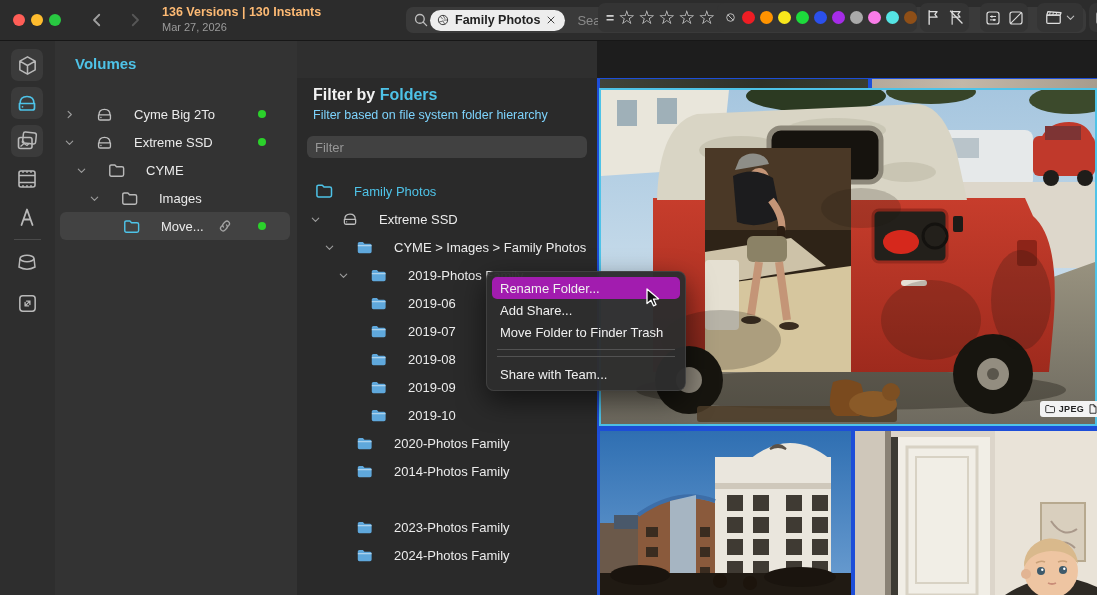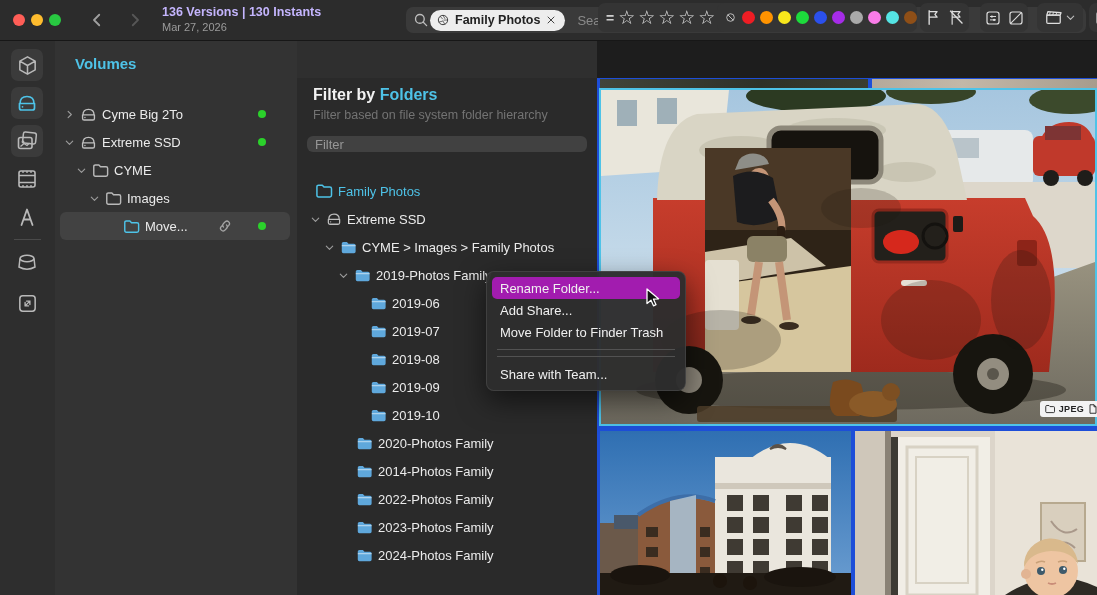--- a/index.html
+++ b/index.html
@@ -4,52 +4,52 @@
 <style>
   html,body{margin:0;padding:0;background:#000;}
   #app{position:relative;width:1097px;height:595px;overflow:hidden;background:#161616;
        font-family:"Liberation Sans", sans-serif; -webkit-font-smoothing:antialiased; color:#eaeaea;}
   .abs{position:absolute;}
   svg.i{display:block;}
   
   .titlebar{position:absolute;left:0;top:0;width:1097px;height:40px;background:#2c2c2c;border-bottom:1px solid #171717;}
   .tl{position:absolute;top:14px;width:12px;height:12px;border-radius:50%;}
   .nav-chev{position:absolute;top:11px;width:18px;height:18px;}
-  .tb-title{position:absolute;left:162px;top:5px;font-size:12.5px;font-weight:bold;color:#c4b5fd;white-space:nowrap;}
+  .tb-title{position:absolute;left:162px;top:5px;font-size:12.5px;font-weight:bold;color:#fdba74;white-space:nowrap;}
   .tb-date{position:absolute;left:162px;top:21px;font-size:11px;color:#9b9b9b;}
   .searchfield{position:absolute;left:406px;top:7px;width:680px;height:26px;background:#3a3a3a;border-radius:7px;display:flex;align-items:center;}
   .search-pill{display:flex;align-items:center;gap:5px;background:#ededed;color:#222;border-radius:11px;height:21px;padding:0 8px 0 6px;margin-left:24px;font-size:12.5px;font-weight:bold;}
   .search-input{flex:1;background:transparent;border:none;outline:none;color:#cfcfcf;font-size:13px;margin-left:10px;font-family:"Liberation Sans",sans-serif;}
   .search-input::placeholder{color:#8a8a8a;}
   
   .rail{position:absolute;left:0;top:41px;width:55px;height:554px;background:#2e2e2e;}
   .rail-btn{position:absolute;left:11px;width:32px;height:32px;border-radius:7px;display:flex;align-items:center;justify-content:center;color:#b9b9b9;}
   .rail-btn.boxed{background:#3b3b3b;}
   .rail-btn.active{color:#4ec3e8;}
   .rail-div{position:absolute;left:14px;width:27px;height:1px;background:#4a4a4a;}
   
   .sidebar{position:absolute;left:55px;top:41px;width:242px;height:554px;background:#333333;border-right:1px solid #232323;}
   .panel-title{position:absolute;font-size:15px;font-weight:bold;color:#4ec3e8;}
-  .trow{position:absolute;display:flex;align-items:center;gap:4px;height:24px;font-size:13px;color:#ebebeb;white-space:nowrap;}
+  .trow{position:absolute;display:flex;align-items:center;gap:20px;height:24px;font-size:13px;color:#ebebeb;white-space:nowrap;}
   .trow .lbl{font-weight:normal;}
   .sel-row{position:absolute;left:60px;top:212px;width:230px;height:28px;background:#424242;border-radius:6px;}
   .gdot{position:absolute;width:8px;height:8px;border-radius:50%;background:#2bd12b;}
   .chev{color:#9d9d9d;flex:0 0 auto;}
   .chev.down{transform:rotate(90deg);}
   .cyan{color:#4ec3e8;}
   .bold{font-weight:bold;}
   
   .ftoolbar{position:absolute;left:297px;top:41px;width:300px;height:37px;background:#2f2f2f;}
   .ftb-icon{position:absolute;top:8px;width:22px;height:22px;color:#a9a9a9;}
   .ftb-underline{position:absolute;left:311px;top:33px;width:23px;height:2px;background:#4ec3e8;border-radius:1px;}
   .heart-btn{position:absolute;left:555px;top:3px;width:33px;height:29px;background:#3b3b3b;border-radius:7px;display:flex;align-items:center;justify-content:center;color:#eee;}
   .fpanel{position:absolute;left:297px;top:78px;width:300px;height:517px;background:#2a2a2a;border-right:1px solid #141414;}
   .fhead{position:absolute;left:313px;top:86px;font-size:16px;font-weight:bold;color:#f2f2f2;white-space:nowrap;}
-  .fsub{position:absolute;left:313px;top:108px;font-size:12.5px;color:#737373;white-space:nowrap;}
-  .finput{position:absolute;left:307px;top:136px;width:264px;height:16px;background:#414141;border:none;border-radius:6px;outline:none;
+  .fsub{position:absolute;left:313px;top:108px;font-size:12.5px;color:#7dd3fc;white-space:nowrap;}
+  .finput{position:absolute;left:307px;top:136px;width:264px;height:22px;background:#414141;border:none;border-radius:6px;outline:none;
           color:#ddd;padding:0 8px;font-size:13px;font-family:"Liberation Sans",sans-serif;}
   .finput::placeholder{color:#979797;}
   
   .ptoolbar{position:absolute;left:597px;top:41px;width:500px;height:37px;background:#1d1d1d;}
   .tbox{position:absolute;top:3px;height:29px;background:#343434;border-radius:7px;display:flex;align-items:center;color:#dedede;}
   .stars{font-size:19px;letter-spacing:3px;color:#e3e3e3;line-height:1;margin-left:4px;}
   .eq{font-size:14px;font-weight:bold;color:#cfcfcf;margin-left:8px;}
   .cdot{width:13px;height:13px;border-radius:50%;flex:0 0 auto;}
   
   .photos{position:absolute;left:597px;top:78px;width:500px;height:517px;background:#1d4ed8;}
@@ -419,26 +419,20 @@
     <svg class="i" width="19" height="19" style="color:#5fa8dc">
         <use href="#s-folder-f"></use>
       </svg>
     <span class="lbl">2020-Photos Family</span>
   </div>
   <div class="trow" style="left:355px;top:459px">
     <svg class="i" width="19" height="19" style="color:#5fa8dc">
         <use href="#s-folder-f"></use>
       </svg>
     <span class="lbl">2014-Photos Family</span>
-  </div>
-  <div class="trow" style="left:355px;top:487px">
-    <svg class="i" width="19" height="19" style="color:#5fa8dc">
-        <use href="#s-folder-f"></use>
-      </svg>
-    <span class="lbl">2022-Photos Family</span>
   </div>
   <div class="trow" style="left:355px;top:515px">
     <svg class="i" width="19" height="19" style="color:#5fa8dc">
         <use href="#s-folder-f"></use>
       </svg>
     <span class="lbl">2023-Photos Family</span>
   </div>
   <div class="trow" style="left:355px;top:543px">
     <svg class="i" width="19" height="19" style="color:#5fa8dc">
         <use href="#s-folder-f"></use>

